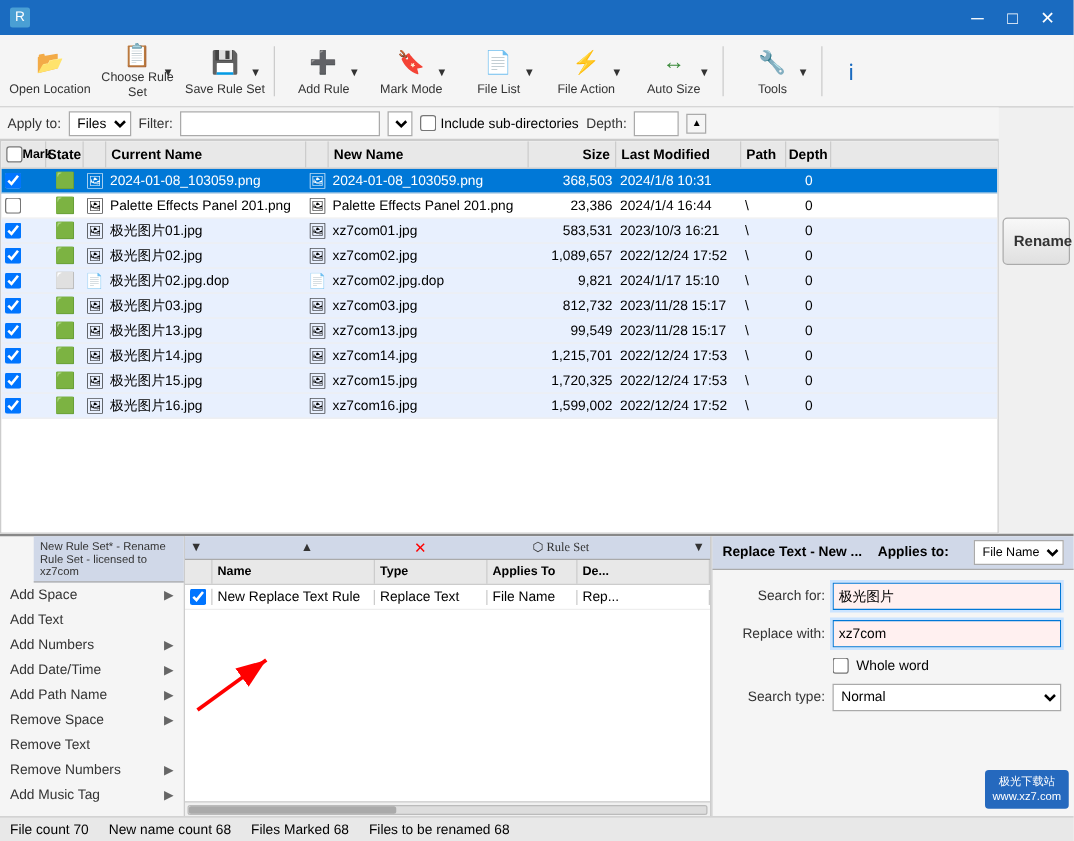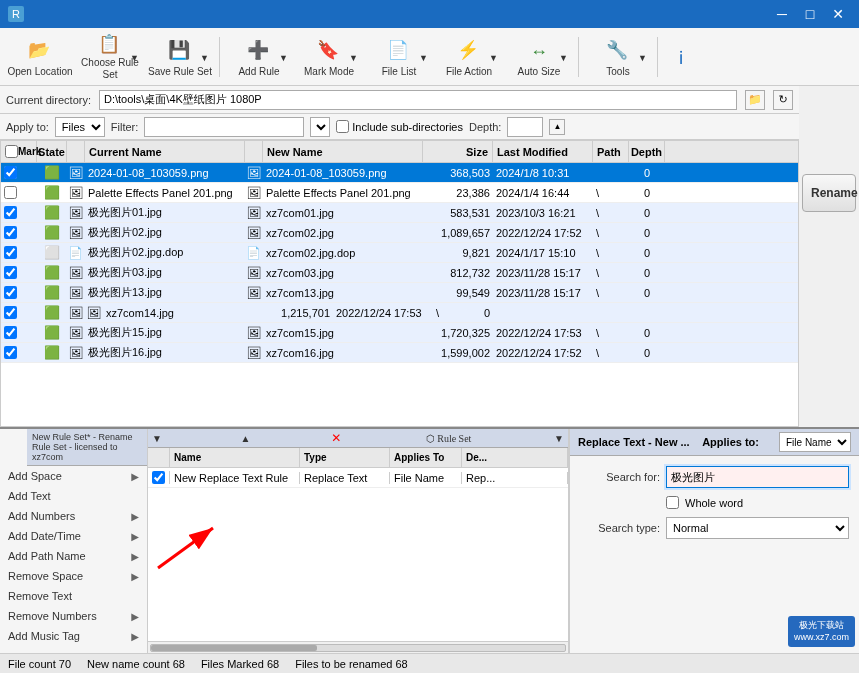--- a/index.html
+++ b/index.html
@@ -421,26 +421,20 @@
       <span class="toolbar-dropdown">▼</span>
     </button>
     <div class="toolbar-sep"></div>
     <button class="toolbar-btn" style="width:36px;">
       <div class="tb-icon ico-info">ℹ</div>
     </button>
   </div>
 
   <div class="file-section">
 
-    <div class="address-bar">
-      <span class="address-label">Current directory:</span>
-      <input type="text" class="address-input" value="D:\tools\桌面\4K壁纸图片 1080P" style="">
-      <button class="addr-btn">📁</button>
-      <button class="addr-btn">↻</button>
-    </div>
 
     <div class="filter-bar">
       <span class="filter-label">Apply to:</span>
       <select class="filter-select">
         
       <option value="Files">Files</option></select>
       <span class="filter-label">Filter:</span>
       <input type="text" class="filter-input" style="">
       <select class="filter-select" style="width:20px;">
         <option>▼</option>
@@ -614,20 +608,21 @@
           <div class="file-row checked">
     <div class="fc-cell fc-mark">
               <input type="checkbox" checked="" style="">
             </div>
     <div class="fc-cell fc-state">
               <span style="font-size:13px;">🟩</span>
             </div>
     <div class="fc-cell fc-icon">
               <span style="font-size:12px;">🖼</span>
             </div>
+    <div class="fc-cell fc-curname">极光图片14.jpg</div>
     <div class="fc-cell fc-newicon">
               <span style="font-size:12px;">🖼</span>
             </div>
     <div class="fc-cell fc-newname">xz7com14.jpg</div>
     <div class="fc-cell fc-size">1,215,701</div>
     <div class="fc-cell fc-modified">2022/12/24 17:53</div>
     <div class="fc-cell fc-path">\</div>
     <div class="fc-cell fc-depth">0</div>
   </div>
           <div class="file-row checked">
@@ -763,20 +758,24 @@
           <span>Applies to:</span>
           <select class="filter-select" style="height:20px;font-size:10px;"><option>File Name</option></select>
         </div>
       </div>
       <div class="replace-form">
         <div class="form-row">
           <span class="form-label">Search for:</span>
           <input type="text" class="form-input" style="background: rgb(255, 240, 240);" value="极光图片">
         </div>
 
+        <div class="form-row">
+          <span class="form-label">Replace with:</span>
+          <input type="text" class="form-input" style="background: rgb(255, 240, 240);" value="xz7com">
+        </div>
         <div class="form-checkbox-row">
           <input type="checkbox" style="">
           <span>Whole word</span>
         </div>
         <div class="form-row">
           <span class="form-label">Search type:</span>
           <select class="search-type-select"><option value="Normal">Normal</option><option value="Regular Expression">Regular Expression</option><option value="Wildcards">Wildcards</option></select>
         </div>
       </div>
     </div>

